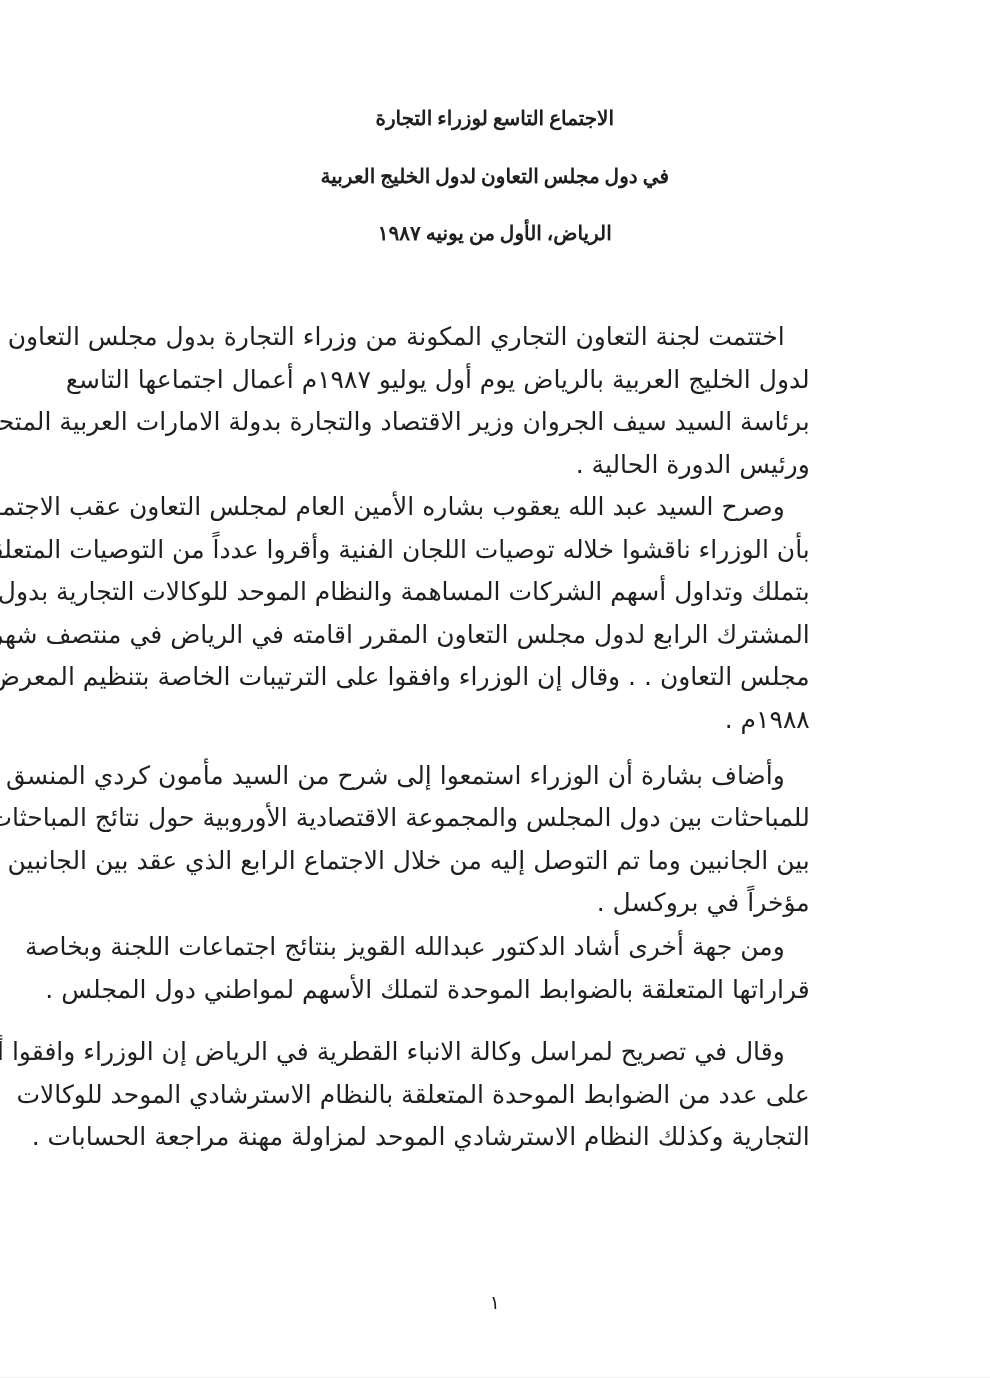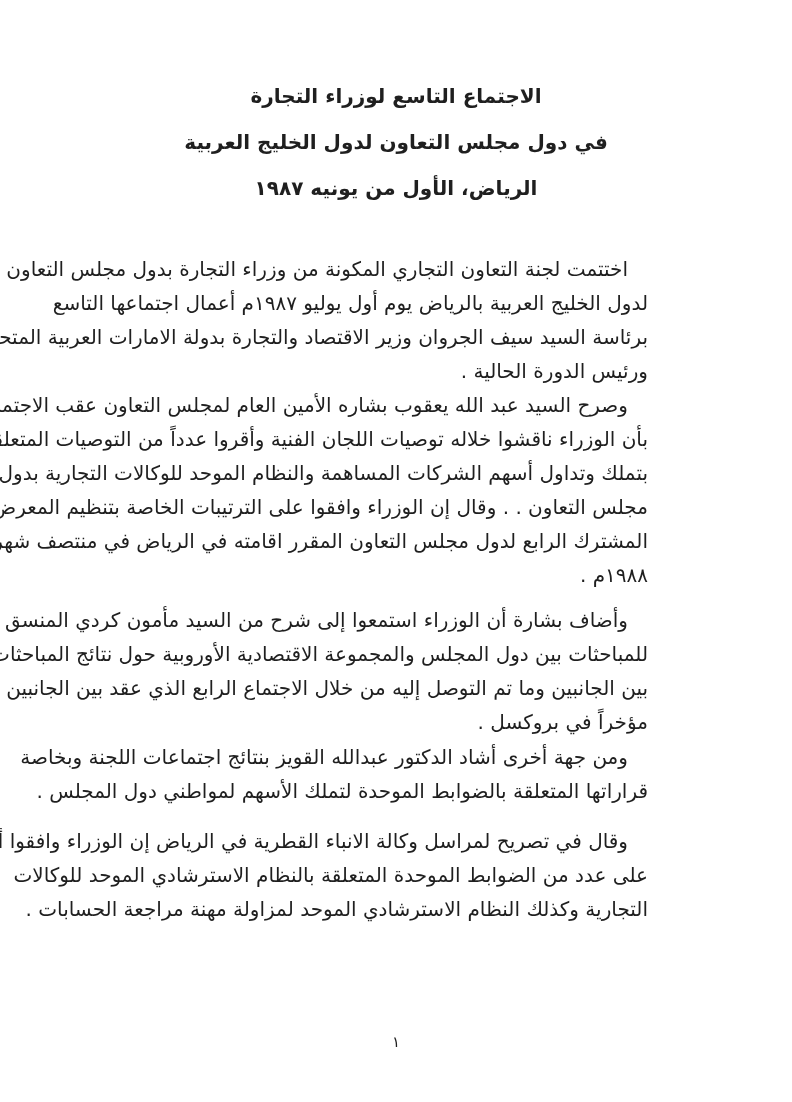--- a/index.html
+++ b/index.html
@@ -19,24 +19,25 @@
     overflow: hidden;
   }
   .title-block {
     position: absolute;
     top: 73px;
     left: 0;
     right: 0;
     text-align: center;
   }
   .title-line {
-    font-size: 20px;
+    font-size: 16px;
     font-weight: 700;
     line-height: 46px;
     letter-spacing: 0.2px;
+    font-family: Liberation Serif, serif;
   }
   .body-text {
     position: absolute;
     top: 252px;
     right: 144px;
     width: 536px;
     font-size: 20px;
     line-height: 34px;
   }
   .para {
@@ -86,22 +87,22 @@
       <span class="line line-first">اختتمت لجنة التعاون التجاري المكونة من وزراء التجارة بدول مجلس التعاون</span>
       <span class="line">لدول الخليج العربية بالرياض يوم أول يوليو ١٩٨٧م أعمال اجتماعها التاسع</span>
       <span class="line">برئاسة السيد سيف الجروان وزير الاقتصاد والتجارة بدولة الامارات العربية المتحدة</span>
       <span class="line line-last">ورئيس الدورة الحالية .</span>
     </p>
 
     <p class="para para-2">
       <span class="line line-first">وصرح السيد عبد الله يعقوب بشاره الأمين العام لمجلس التعاون عقب الاجتماع</span>
       <span class="line">بأن الوزراء ناقشوا خلاله توصيات اللجان الفنية وأقروا عدداً من التوصيات المتعلقة</span>
       <span class="line">بتملك وتداول أسهم الشركات المساهمة والنظام الموحد للوكالات التجارية بدول</span>
+      <span class="line">المشترك الرابع لدول مجلس التعاون المقرر اقامته في الرياض في منتصف شهر يناير</span>
       <span class="line">مجلس التعاون . . وقال إن الوزراء وافقوا على الترتيبات الخاصة بتنظيم المعرض</span>
-      <span class="line">المشترك الرابع لدول مجلس التعاون المقرر اقامته في الرياض في منتصف شهر يناير</span>
       <span class="line line-last">١٩٨٨م .</span>
     </p>
 
     <p class="para para-3">
       <span class="line line-first">وأضاف بشارة أن الوزراء استمعوا إلى شرح من السيد مأمون كردي المنسق العام</span>
       <span class="line">للمباحثات بين دول المجلس والمجموعة الاقتصادية الأوروبية حول نتائج المباحثات</span>
       <span class="line">بين الجانبين وما تم التوصل إليه من خلال الاجتماع الرابع الذي عقد بين الجانبين</span>
       <span class="line line-last">مؤخراً في بروكسل .</span>
     </p>
 

